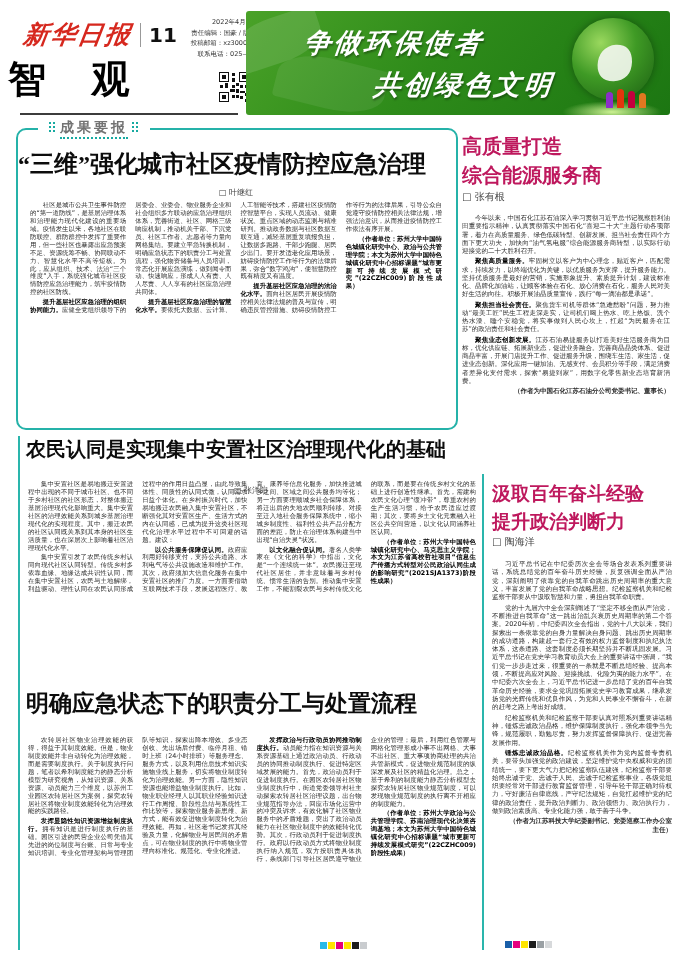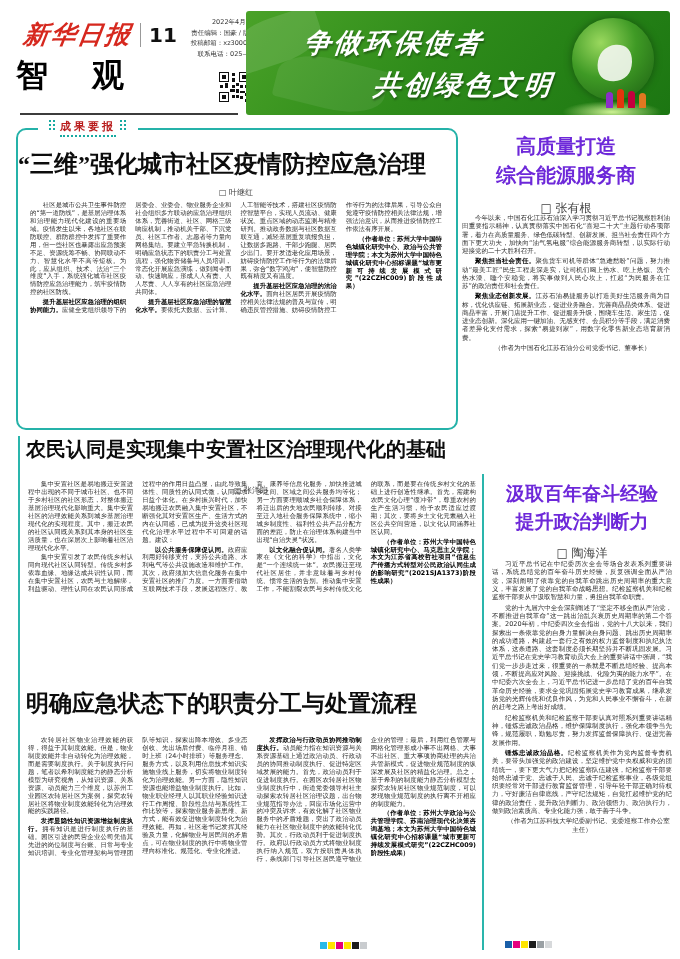--- a/index.html
+++ b/index.html
@@ -4,22 +4,22 @@
 <style>
   html,body{margin:0;padding:0;background:#e8e8e8;}
   .page{position:relative;width:680px;height:959px;background:#fff;margin:0 auto;
         font-family:"DejaVu Sans",sans-serif;color:#222;overflow:hidden;}
   
   .logo-row{position:absolute;left:24px;top:18px;display:flex;align-items:center;gap:8px;}
   .paper-logo{font-family:"Liberation Serif",serif;font-style:italic;font-weight:900;
               font-size:25px;color:#d6281e;transform:skewX(-8deg);letter-spacing:2px;white-space:nowrap;}
   .logo-div{width:1px;height:24px;background:#999;}
   .page-no{font-size:20px;font-weight:bold;color:#111;}
-  .section-title{position:absolute;left:16px;top:54px;font-family:"Liberation Serif",serif;
-                 font-weight:900;font-size:32px;color:#000;letter-spacing:18px;white-space:nowrap;}
+  .section-title{position:absolute;left:8px;top:54px;font-family:"Liberation Serif",serif;
+                 font-weight:900;font-size:38px;color:#000;letter-spacing:18px;white-space:nowrap;}
   .header-rule{position:absolute;left:20px;top:113px;width:218px;height:2px;background:#3c3c3c;}
   .meta{position:absolute;left:130px;top:17px;width:152px;text-align:right;
         font-size:6.5px;line-height:1.65;color:#333;}
   .qr{position:absolute;left:219px;top:72px;width:30px;height:30px;}
   
   .banner{position:absolute;left:246px;top:11px;width:424px;height:104px;border-radius:3px;
           background:linear-gradient(130deg,#4aa228 0%,#2e8b1a 45%,#1c7612 100%);overflow:hidden;}
   .leaf{position:absolute;background:rgba(255,255,255,.12);border-radius:50% 4px 50% 4px;}
   .leaf.l1{left:-14px;top:6px;width:90px;height:46px;transform:rotate(-18deg);}
   .leaf.l2{left:30px;top:48px;width:110px;height:50px;transform:rotate(14deg);background:rgba(255,255,255,.08);}
@@ -34,38 +34,38 @@
   .globe .land{position:absolute;left:26px;top:26px;width:34px;height:38px;background:#f2f6ee;
                border-radius:58% 42% 60% 40%/50% 55% 45% 50%;transform:rotate(18deg);opacity:.92;}
   .figures{position:absolute;right:24px;top:78px;display:flex;gap:4px;align-items:flex-end;}
   .fig{width:7px;height:18px;border-radius:4px 4px 1px 1px;}
   .ground{position:absolute;right:8px;top:90px;width:100px;height:22px;border-radius:50%;
           background:radial-gradient(ellipse at center,#cdf193 0%,rgba(205,241,147,0) 70%);}
   
   .lead-box{position:absolute;left:16px;top:128px;width:438px;height:298px;
             border:2px solid #25b2a9;border-radius:10px;}
   .badge{position:absolute;left:38px;top:119px;background:#fff;padding:0 7px;
-         font-size:11px;font-weight:900;color:#b91c1c;letter-spacing:3px;white-space:nowrap;text-align:center;}
+         font-size:14px;font-weight:900;color:#737373;letter-spacing:3px;white-space:nowrap;text-align:center;}
   .badge .dots{display:inline-block;width:9px;height:13px;margin:0 3px;vertical-align:-2px;
          background-image:radial-gradient(#17aaa1 34%,transparent 36%);background-size:4px 4px;}
   .badge .txt{border-bottom:2px dotted #17aaa1;padding-bottom:2px;}
   .a-title{position:absolute;left:0;right:0;font-family:"Liberation Serif",serif;
            font-weight:900;color:#0c0c0c;white-space:nowrap;}
   .a-author{position:absolute;left:0;right:0;text-align:center;font-size:8px;color:#444;}
   .abody{position:absolute;font-size:6.4px;line-height:1.24;text-align:justify;color:#2b2b2b;
          overflow:hidden;}
   .abody p{margin:0 0 2px 0;text-indent:2em;}
   .abody b{color:#000;}
   .abody .note b{color:#000;}
   .cols4{column-count:4;column-gap:9px;}
   
-  .r-title{text-align:center;font-family:"Liberation Serif",serif;font-weight:900;color:#6d28d9;
+  .r-title{text-align:left;font-family:"Liberation Serif",serif;font-weight:900;color:#be185d;
            line-height:1.45;white-space:nowrap;}
-  .r-author{text-align:center;font-size:12px;color:#444;margin-top:10px;}
-  .note-r{text-align:center;font-weight:normal;}
+  .r-author{font-size:10px;color:#444;margin-top:0;}
+  .note-r{text-align:right;font-weight:bold;}
   .vdiv{position:absolute;width:2px;background:#2ab5ac;}
   
   .calbar{position:absolute;display:flex;gap:1px;}
   .cal-sq{width:7px;height:7px;display:inline-block;}
 </style>
 </head>
 <body>
 
 <div class="page">
 
@@ -120,20 +120,21 @@
 
   <div style="position:absolute;left:462px;top:132px;width:208px;">
     <div class="r-title" style="font-size:20px;">
       <div>高质量打造</div>
       <div>综合能源服务商</div>
     </div>
     <div class="r-author">□ 张有根</div>
   </div>
   <div class="abody" style="left:462px;top:214px;width:208px;height:252px;font-size:6.5px;line-height:1.27;">
     <p><span>今年以来，中国石化江苏石油深入学习贯彻习近平总书记视察胜利油田重要指示精神，认真贯彻落实中国石化“喜迎二十大”主题行动各项部署，着力在高质量服务、绿色低碳转型、创新发展、担当社会责任四个方面下更大功夫，加快向“油气氢电服”综合能源服务商转型，以实际行动迎接党的二十大胜利召开。</span></p>
+    <p><b>聚焦高质量服务。</b><span>牢固树立以客户为中心理念，贴近客户，匹配需求，持续发力，以终端优化为关键，以优质服务为支撑，提升服务能力。坚持优质服务是最好的营销，实施形象提升、素质提升计划，建设标准化、品牌化加油站，让顾客体验在石化、放心消费在石化，服务人民对美好生活的向往。积极开展油品质量宣传，践行“每一滴油都是承诺”。</span></p>
     <p><b>聚焦担当社会责任。</b><span>聚焦货车司机等群体“急难愁盼”问题，努力推动“最美工匠”民生工程走深走实，让司机们喝上热水、吃上热饭、洗个热水澡、睡个安稳觉，将实事做到人民心坎上，扛起“为民服务在江苏”的政治责任和社会责任。</span></p>
     <p><b>聚焦业态创新发展。</b><span>江苏石油易捷服务以打造美好生活服务商为目标，优化供应链、拓展新业态，促进业务融合。完善商品品类体系、促进商品丰富，开展门店提升工作、促进服务升级，围绕车生活、家生活，促进业态创新。深化应用一键加油、无感支付、会员积分等手段，满足消费者差异化支付需求，探索“易捷到家”，用数字化零售新业态培育新消费。</span></p>
     <p class="note-r">（作者为中国石化江苏石油分公司党委书记、董事长）</p>
   </div>
 
   <div class="vdiv" style="left:18px;top:436px;height:514px;"></div>
   <div class="vdiv" style="left:482px;top:474px;height:476px;"></div>
 
   <div class="a-title" style="top:436px;left:26px;width:450px;font-size:20px;">农民认同是实现集中安置社区治理现代化的基础</div>
   <div class="a-author" style="top:465px;left:26px;width:450px;margin-top:20px;">□ 张洋阳</div>

